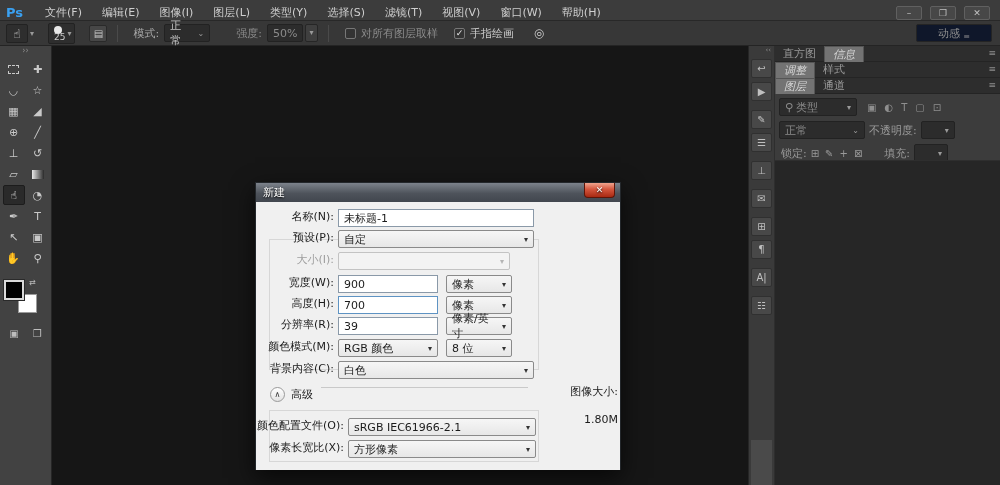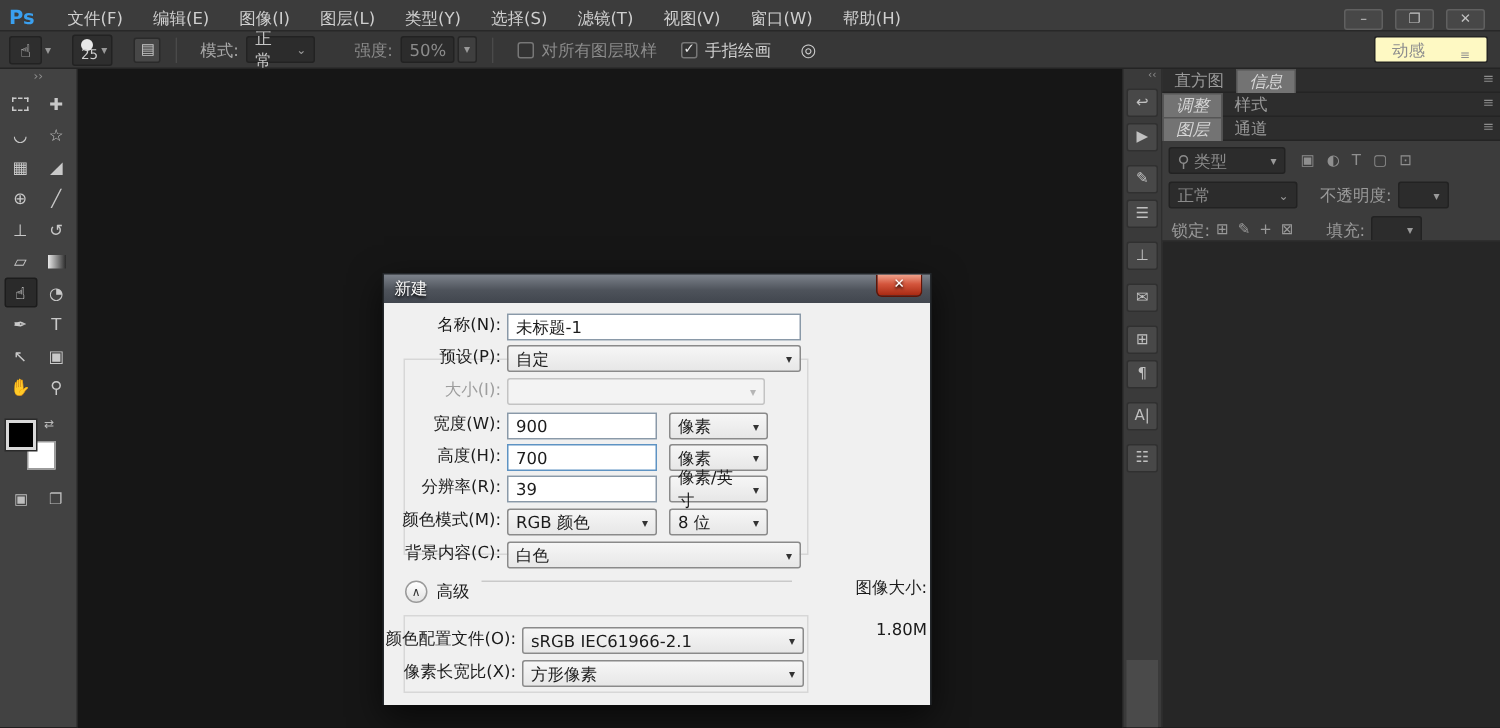--- a/index.html
+++ b/index.html
@@ -37,23 +37,23 @@
   .well .caret { margin-left:auto; font-size:8px; color:#9a9a9a; padding-left:8px; }
   .well.dim { color:#8b8b8b; }
   .mini-drop { width:13px; height:18px; background:#3f3f3f; border:1px solid #262626; border-radius:2px;
                color:#9a9a9a; font-size:8px; text-align:center; line-height:16px; margin-left:2px; }
   .ob-checkbox { width:11px; height:11px; border:1px solid #777; border-radius:2px; background:#333;
                  margin-right:5px; display:inline-flex; align-items:center; justify-content:center;
                  color:#e8e8e8; font-size:9px; }
   .ob-check-group { display:flex; align-items:center; margin-left:6px; }
   .ob-airbrush { width:18px; height:17px; margin-left:16px; color:#cfcfcf; font-size:12px;
                  text-align:center; line-height:17px; }
-  .ob-workspace { position:absolute; right:8px; top:3px; width:76px; height:18px; background:#fef9c3;
+  .ob-workspace { position:absolute; right:8px; top:3px; width:76px; height:18px; background:#0f172a;
                   border:1px solid #242424; border-radius:2px; color:#8f8f8f; display:flex;
-                  align-items:flex-end; padding:0 11px; }
+                  align-items:flex-end; padding:0 21px; }
 
   
   .toolbox { position:absolute; left:0; top:46px; width:52px; bottom:0; background:#424242;
              border-right:1px solid #262626; }
   .toolbox-head { height:10px; color:#8c8c8c; font-size:8px; text-align:center; line-height:10px; }
   .tool-grid { display:grid; grid-template-columns:22px 22px; justify-content:center; gap:1px 2px; margin-top:3px; }
   .tool { width:22px; height:20px; color:#c9c9c9; font-size:11px; display:flex; align-items:center;
           justify-content:center; }
   .tool.selected { background:#2a2a2a; border:1px solid #1c1c1c; border-radius:2px; color:#ffffff; }
   .marquee-glyph { width:11px; height:9px; border:1px dashed #c9c9c9; }
@@ -322,21 +322,21 @@
           <span>T</span>
           <span>▢</span>
           <span>⊡</span>
         </span>
       </div>
       <div class="lc-row">
         <span class="well dim" style="width:86px">
           <span>正常</span>
           <span class="caret">⌄</span>
         </span>
-        <span class="lc-label" style="margin-left:15px">不透明度:</span>
+        <span class="lc-label" style="margin-left:4px">不透明度:</span>
         <span class="well dim val-well">
             <span class="caret">▾</span>
           </span>
       </div>
       <div class="lc-row">
         <span class="lc-label">锁定:</span>
         <span class="lock-icons">
           <span>⊞</span>
           <span>✎</span>
           <span>+</span>

